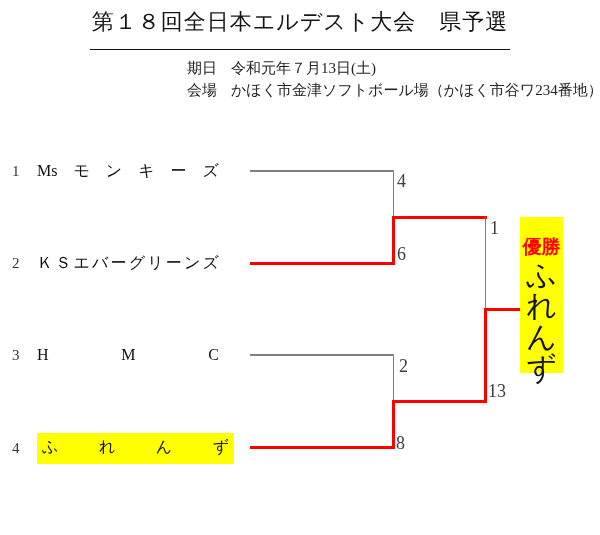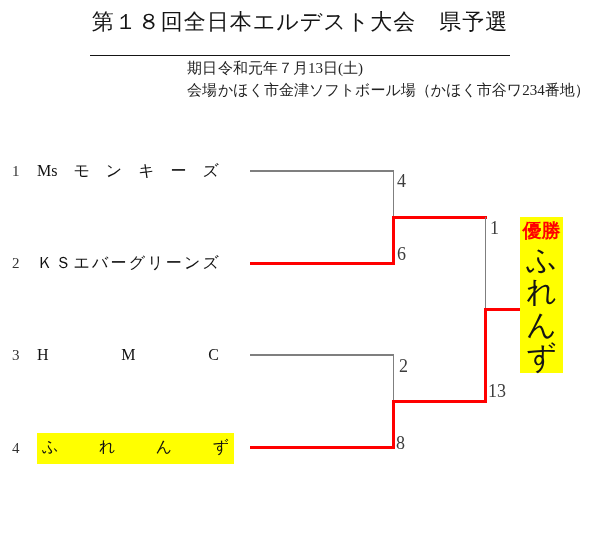--- a/index.html
+++ b/index.html
@@ -5,26 +5,26 @@
   * { margin:0; padding:0; box-sizing:border-box; }
   html,body { background:#ffffff; }
   .page {
     position:relative; width:600px; height:535px; background:#ffffff;
     font-family:"Liberation Serif","DejaVu Serif",serif; color:#1a1a1a; overflow:hidden;
   }
   
   .title-wrap { position:absolute; top:7px; left:0; width:100%; text-align:center; }
   .title {
     display:inline-block; font-size:22px; letter-spacing:1px; color:#151515;
-    border-bottom:1.6px solid #151515; padding:0 2px 18px 2px; white-space:nowrap;
+    border-bottom:1.6px solid #151515; padding:0 2px 12px 2px; white-space:nowrap;
   }
   .info { position:absolute; left:187px; top:57px; font-size:15px; color:#222; }
   .info-row { display:flex; height:22px; align-items:center; white-space:nowrap; }
   .info-label { width:31px; flex:none; }
-  .info-value { }
+  .info-value { margin-left:13px; }
   
   .team-row { position:absolute; left:12px; display:flex; align-items:center; height:22px; }
   .seed { width:10px; flex:none; font-size:15px; color:#333; }
   .name {
     margin-left:15px; width:182px; display:flex; justify-content:space-between;
     align-items:baseline; font-size:16px; color:#111; white-space:nowrap;
   }
   .row1 { top:160px; } .row2 { top:252px; } .row3 { top:344px; }
   .row4 { top:433px; height:30px; }
   .row4 .name { width:197px; padding:4px 5px 6px 5px; background:#ffff00; }
@@ -53,21 +53,21 @@
   .sc-m2b { left:396px; top:434px; }
   .sc-fa  { left:490px; top:219px; }
   .sc-fb  { left:488px; top:382px; }
   
   .champion {
     position:absolute; left:520px; top:217px; width:43px; height:156px;
     background:#ffff00; display:flex; flex-direction:column; align-items:center;
   }
   .champ-label {
     font-size:19px; font-weight:bold; color:#ff0000; line-height:25px;
-    letter-spacing:0; white-space:nowrap; margin-top:1px;
+    letter-spacing:0; white-space:nowrap; margin-top:17px;
   }
   .champ-name { display:flex; flex-direction:column; align-items:center; flex:1; justify-content:space-around; }
   .champ-name .unit { font-size:30px; line-height:31px; color:#151515; }
 </style>
 </head>
 <body>
 
 <div class="page">
 
   <div class="title-wrap">

